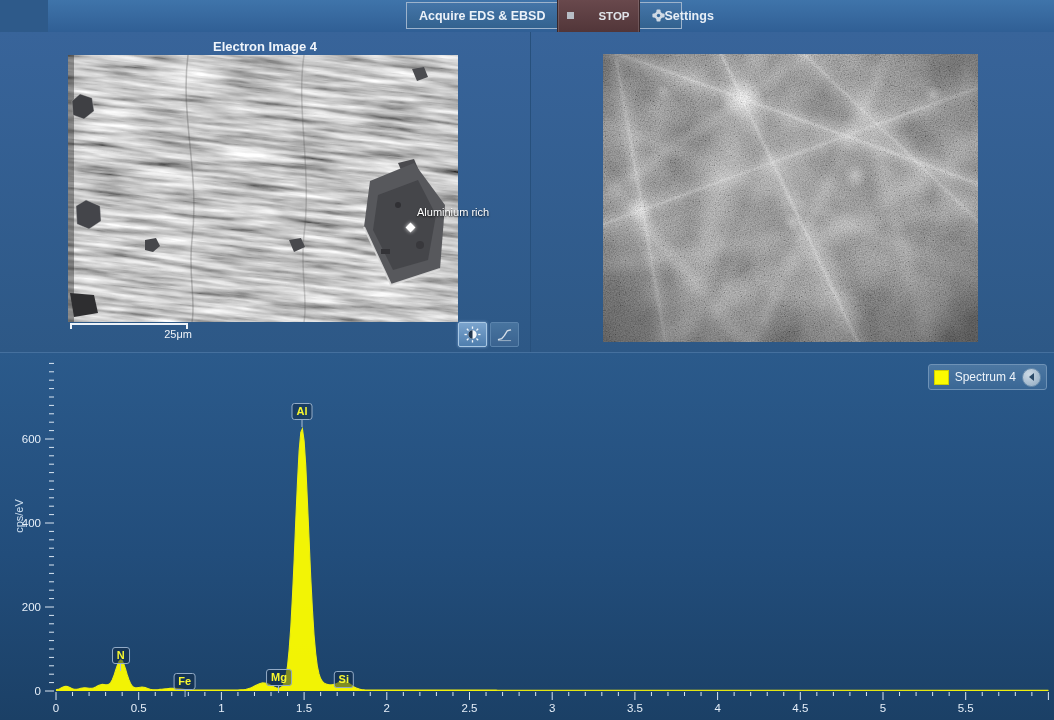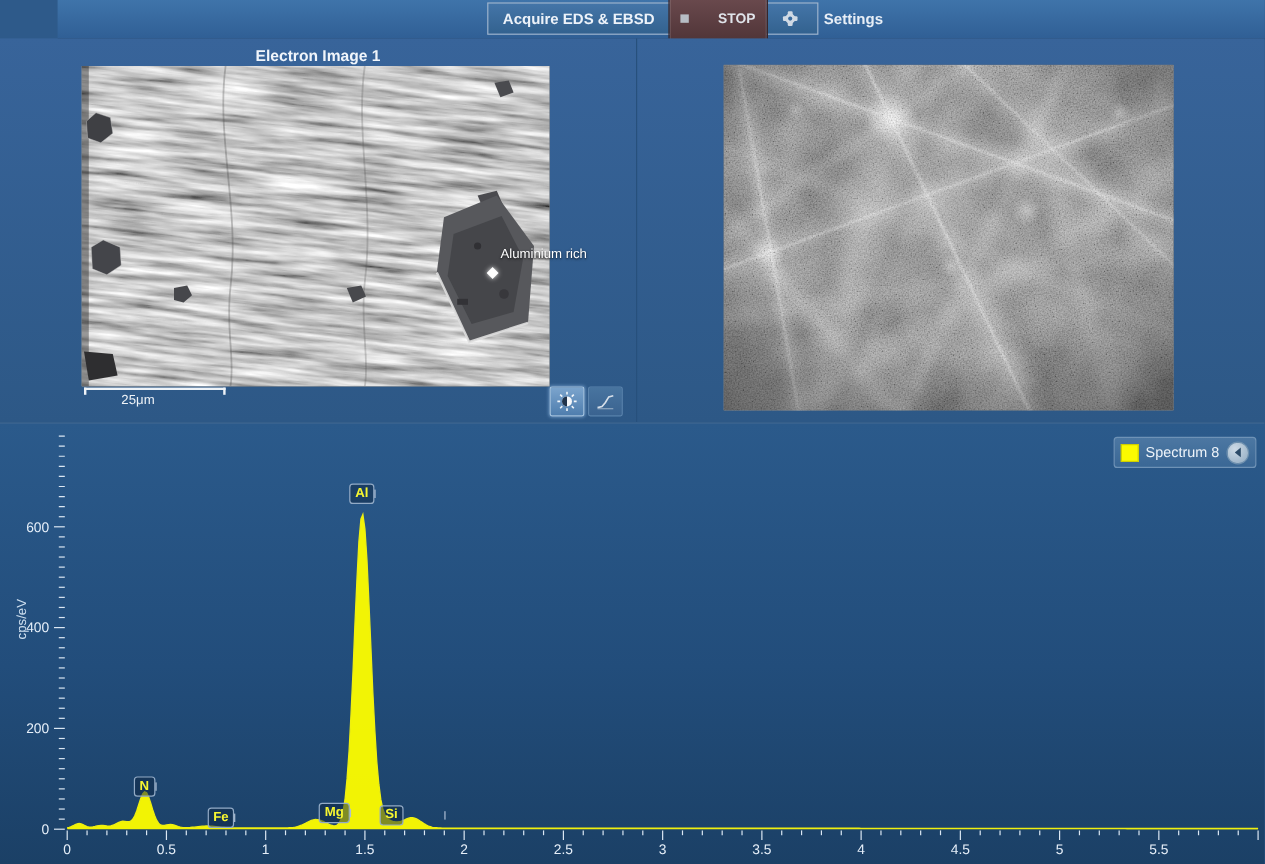--- a/index.html
+++ b/index.html
@@ -12,40 +12,40 @@
   .topbar{position:absolute;left:0;top:0;width:1054px;height:32px;
     background:linear-gradient(#3f74aa,#305f95);border-bottom:1px solid #24486e;margin-left:48px;}
   .toolbar-group{position:absolute;left:358px;top:2px;height:27px;width:276px;
     border:1px solid #9db3cc;background:linear-gradient(#4475a8,#33628f);
     display:flex;align-items:center;gap:12px;padding:0 12px;box-sizing:border-box;}
   .acquire-label{color:#ecf2f9;font-size:12.5px;font-weight:bold;white-space:nowrap;cursor:default;}
   .stop-btn{display:flex;align-items:center;gap:24px;height:19px;padding:12px 9px;
     background:linear-gradient(#6d4c50,#4e3336);border:1px solid #37262a;border-radius:3px;
     box-shadow:inset 0 0 0 1px rgba(255,255,255,.14);color:#e0e4ea;font-size:11.5px;font-weight:bold;cursor:default;}
   .stop-square{width:7px;height:7px;background:#b7bdc5;}
-  .settings-btn{display:flex;align-items:center;gap:22px;color:#e7eef6;font-size:12.5px;font-weight:bold;cursor:default;}
+  .settings-btn{display:flex;align-items:center;gap:0;color:#e7eef6;font-size:12.5px;font-weight:bold;cursor:default;}
   
   .panels-row{position:absolute;left:0;top:32px;width:1054px;height:320px;
     background:linear-gradient(#38649a,#2d5886);border-bottom:1px solid #1d3c5e;}
   .panel-left{position:absolute;left:0;top:0;width:530px;height:320px;border-right:1px solid #27507c;}
   .panel-right{position:absolute;left:531px;top:0;width:523px;height:320px;}
   .panel-title{position:absolute;top:7px;left:0;width:100%;text-align:center;
     color:#f0f5fb;font-size:13px;font-weight:bold;}
   .sem-image{position:absolute;left:68px;top:23px;width:390px;height:267px;background:#7b7b7b;overflow:hidden;}
   .ebsd-image{position:absolute;left:72px;top:22px;width:375px;height:288px;background:#6a6a6a;overflow:hidden;}
   .sem-image svg,.ebsd-image svg{display:block;width:100%;height:100%;}
   
   .sem-marker{position:absolute;left:407px;top:192px;width:7px;height:7px;background:#ffffff;
     transform:rotate(45deg);box-shadow:0 0 4px rgba(255,255,255,.9);}
   .sem-annotation{position:absolute;left:417px;top:174px;color:#ffffff;font-size:11px;
     text-shadow:0 1px 2px rgba(0,0,0,.85);white-space:nowrap;text-align:center;}
   
   .scalebar{position:absolute;left:70px;top:291px;width:118px;height:6px;
     border-top:2px solid #eef3f8;border-left:2px solid #eef3f8;border-right:2px solid #eef3f8;box-sizing:border-box;}
-  .scalebar-label{position:absolute;left:56px;top:296px;width:118px;text-align:center;
+  .scalebar-label{position:absolute;left:74px;top:296px;width:118px;text-align:right;
     color:#eef3f8;font-size:11px;}
   
   .img-tools{position:absolute;left:458px;top:290px;display:flex;gap:3px;}
   .tool-btn{width:27px;height:23px;display:flex;align-items:center;justify-content:center;
     border-radius:2px;cursor:default;}
   .tool-btn.active{background:linear-gradient(#7ba4cd,#4f7eae);border:1px solid #a9c8e4;box-shadow:0 0 3px rgba(170,210,255,.6);}
   .tool-btn.idle{background:linear-gradient(#48749f,#3a6390);border:1px solid #5b84ad;}
   
   .spectrum-panel{position:absolute;left:0;top:352px;width:1054px;height:368px;
     background:linear-gradient(180deg,#2b5a8b 0%,#224d7b 55%,#1b4066 100%);
@@ -57,21 +57,21 @@
   
   .legend{position:absolute;top:11px;right:7px;height:24px;display:flex;align-items:center;gap:6px;
     padding:0 5px;background:linear-gradient(#4c77a2,#3a6795);border:1px solid #6e92b6;border-radius:3px;}
   .legend-swatch{width:13px;height:13px;background:#fbfb00;border:1px solid #cfcf00;}
   .legend-label{color:#eef4fa;font-size:12px;}
   .legend-collapse{width:17px;height:17px;border-radius:50%;border:1px solid #6d8fae;
     background:radial-gradient(circle at 35% 30%,#cddae6,#8fa9c0);display:flex;align-items:center;justify-content:center;cursor:default;}
   .legend-collapse .arrow{width:0;height:0;border-top:4px solid transparent;border-bottom:4px solid transparent;
     border-right:5px solid #2b4a68;margin-right:1px;}
   
-  .elem{position:absolute;transform:translateX(-50%);display:flex;align-items:center;z-index:3;text-align:center;}
+  .elem{position:absolute;transform:translateX(-50%);display:flex;flex-direction:column;align-items:center;z-index:3;text-align:center;}
   .elem .bx{border:1px solid #93abc6;border-radius:3px;background:rgba(14,38,66,.5);
     color:#f6f630;font-size:11px;font-weight:bold;padding:0 4px;line-height:15px;white-space:nowrap;}
   .elem .tail{width:1px;height:7px;background:#aebfd4;}
   .tick{stroke:#dbe7f3;stroke-width:1;}
   .ticklabel{fill:#e6eff9;font-size:11.5px;font-family:"Liberation Sans",sans-serif;}
 </style>
 </head>
 <body>
 
 <div class="topbar">
@@ -91,21 +91,21 @@
         <circle cx="8" cy="8" r="2.1" fill="#35689c"></circle>
       </svg>
       <span>Settings</span>
     </span>
   </div>
 </div>
 
 <div class="panels-row">
 
   <div class="panel-left">
-    <div class="panel-title">Electron Image 1</div>
+    <div class="panel-title">Electron Image 4</div>
 
     <div class="sem-image">
       <svg viewBox="0 0 390 267" preserveAspectRatio="none">
         <defs>
           <filter id="semtex" x="-30%" y="-30%" width="160%" height="160%">
             <feTurbulence type="fractalNoise" baseFrequency="0.014 0.17" numOctaves="4" seed="11"></feTurbulence>
             <feColorMatrix type="saturate" values="0"></feColorMatrix>
             <feComponentTransfer>
               <feFuncR type="linear" slope="1.7" intercept="-0.28"></feFuncR>
               <feFuncG type="linear" slope="1.7" intercept="-0.28"></feFuncG>
@@ -396,21 +396,21 @@
         <path d="M 56 338 L 56.0 336.7 L 57.7 336.4 L 59.3 335.9 L 61.0 335.1 L 62.6 334.2 L 64.3 333.5 L 65.9 333.2 L 67.6 333.5 L 69.2 334.2 L 70.9 335.1 L 72.5 335.8 L 74.2 336.2 L 75.8 336.2 L 77.5 336.0 L 79.2 335.7 L 80.8 335.3 L 82.5 335.0 L 84.1 334.8 L 85.8 334.9 L 87.4 335.1 L 89.1 335.3 L 90.7 335.4 L 92.4 335.2 L 94.0 334.7 L 95.7 334.0 L 97.4 333.1 L 99.0 332.3 L 100.7 331.7 L 102.3 331.4 L 104.0 331.5 L 105.6 331.7 L 107.3 331.8 L 108.9 331.3 L 110.6 329.8 L 112.2 327.0 L 113.9 322.8 L 115.5 317.7 L 117.2 312.6 L 118.9 308.6 L 120.5 306.8 L 122.2 307.6 L 123.8 310.9 L 125.5 315.9 L 127.1 321.4 L 128.8 326.4 L 130.4 330.3 L 132.1 333.0 L 133.7 334.4 L 135.4 334.9 L 137.0 334.8 L 138.7 334.5 L 140.4 334.2 L 142.0 334.0 L 143.7 334.2 L 145.3 334.6 L 147.0 335.2 L 148.6 335.8 L 150.3 336.2 L 151.9 336.5 L 153.6 336.7 L 155.2 336.7 L 156.9 336.7 L 158.5 336.6 L 160.2 336.4 L 161.9 336.3 L 163.5 336.1 L 165.2 335.9 L 166.8 335.7 L 168.5 335.5 L 170.1 335.4 L 171.8 335.3 L 173.4 335.3 L 175.1 335.4 L 176.7 335.5 L 178.4 335.7 L 180.1 335.9 L 181.7 336.1 L 183.4 336.3 L 185.0 336.5 L 186.7 336.6 L 188.3 336.7 L 190.0 336.8 L 191.6 336.9 L 193.3 336.9 L 194.9 337.0 L 196.6 337.0 L 198.2 337.0 L 199.9 337.0 L 201.6 337.0 L 203.2 337.0 L 204.9 337.0 L 206.5 337.0 L 208.2 337.0 L 209.8 337.0 L 211.5 337.0 L 213.1 337.0 L 214.8 337.0 L 216.4 337.0 L 218.1 337.0 L 219.7 337.0 L 221.4 337.0 L 223.1 337.0 L 224.7 337.0 L 226.4 337.0 L 228.0 337.0 L 229.7 337.0 L 231.3 337.0 L 233.0 337.0 L 234.6 337.0 L 236.3 337.0 L 237.9 337.0 L 239.6 336.9 L 241.2 336.8 L 242.9 336.7 L 244.6 336.5 L 246.2 336.2 L 247.9 335.8 L 249.5 335.3 L 251.2 334.7 L 252.8 333.9 L 254.5 333.1 L 256.1 332.2 L 257.8 331.4 L 259.4 330.7 L 261.1 330.2 L 262.8 329.9 L 264.4 330.0 L 266.1 330.3 L 267.7 330.8 L 269.4 331.5 L 271.0 332.4 L 272.7 333.2 L 274.3 334.0 L 276.0 334.7 L 277.6 335.1 L 279.3 335.2 L 280.9 334.6 L 282.6 332.9 L 284.3 329.5 L 285.9 323.1 L 287.6 312.5 L 289.2 296.1 L 290.9 272.9 L 292.5 242.5 L 294.2 206.2 L 295.8 166.9 L 297.5 129.1 L 299.1 98.2 L 300.8 79.4 L 302.4 75.7 L 304.1 87.9 L 305.8 113.6 L 307.4 148.4 L 309.1 186.9 L 310.7 224.1 L 312.4 256.4 L 314.0 281.9 L 315.7 300.5 L 317.3 313.0 L 319.0 320.9 L 320.6 325.6 L 322.3 328.3 L 323.9 329.9 L 325.6 330.8 L 327.3 331.4 L 328.9 331.8 L 330.6 331.9 L 332.2 331.8 L 333.9 331.4 L 335.5 330.9 L 337.2 330.2 L 338.8 329.4 L 340.5 328.8 L 342.1 328.4 L 343.8 328.4 L 345.5 328.7 L 347.1 329.4 L 348.8 330.3 L 350.4 331.4 L 352.1 332.5 L 353.7 333.6 L 355.4 334.6 L 357.0 335.4 L 358.7 335.9 L 360.3 336.4 L 362.0 336.7 L 363.6 336.8 L 365.3 337.0 L 367.0 337.0 L 368.6 337.1 L 370.3 337.1 L 371.9 337.1 L 373.6 337.1 L 375.2 337.1 L 376.9 337.1 L 378.5 337.1 L 380.2 337.1 L 381.8 337.1 L 383.5 337.1 L 385.1 337.1 L 386.8 337.1 L 388.5 337.1 L 390.1 337.1 L 391.8 337.1 L 393.4 337.1 L 395.1 337.1 L 396.7 337.1 L 398.4 337.1 L 400.0 337.1 L 401.7 337.1 L 403.3 337.1 L 405.0 337.1 L 406.6 337.1 L 408.3 337.1 L 410.0 337.1 L 411.6 337.1 L 413.3 337.1 L 414.9 337.1 L 416.6 337.1 L 418.2 337.1 L 419.9 337.1 L 421.5 337.1 L 423.2 337.1 L 424.8 337.1 L 426.5 337.1 L 428.1 337.1 L 429.8 337.1 L 431.5 337.1 L 433.1 337.1 L 434.8 337.1 L 436.4 337.1 L 438.1 337.1 L 439.7 337.1 L 441.4 337.1 L 443.0 337.1 L 444.7 337.1 L 446.3 337.1 L 448.0 337.1 L 449.7 337.1 L 451.3 337.1 L 453.0 337.1 L 454.6 337.1 L 456.3 337.1 L 457.9 337.1 L 459.6 337.1 L 461.2 337.1 L 462.9 337.1 L 464.5 337.1 L 466.2 337.1 L 467.8 337.1 L 469.5 337.1 L 471.2 337.1 L 472.8 337.1 L 474.5 337.1 L 476.1 337.1 L 477.8 337.1 L 479.4 337.1 L 481.1 337.1 L 482.7 337.1 L 484.4 337.1 L 486.0 337.1 L 487.7 337.1 L 489.3 337.1 L 491.0 337.1 L 492.7 337.1 L 494.3 337.1 L 496.0 337.1 L 497.6 337.2 L 499.3 337.2 L 500.9 337.2 L 502.6 337.2 L 504.2 337.2 L 505.9 337.2 L 507.5 337.2 L 509.2 337.2 L 510.8 337.2 L 512.5 337.2 L 514.2 337.2 L 515.8 337.2 L 517.5 337.2 L 519.1 337.2 L 520.8 337.2 L 522.4 337.2 L 524.1 337.2 L 525.7 337.2 L 527.4 337.2 L 529.0 337.2 L 530.7 337.2 L 532.4 337.2 L 534.0 337.2 L 535.7 337.2 L 537.3 337.2 L 539.0 337.2 L 540.6 337.2 L 542.3 337.2 L 543.9 337.2 L 545.6 337.2 L 547.2 337.2 L 548.9 337.2 L 550.5 337.2 L 552.2 337.2 L 553.9 337.2 L 555.5 337.2 L 557.2 337.2 L 558.8 337.2 L 560.5 337.2 L 562.1 337.2 L 563.8 337.2 L 565.4 337.2 L 567.1 337.2 L 568.7 337.2 L 570.4 337.2 L 572.0 337.2 L 573.7 337.2 L 575.4 337.2 L 577.0 337.2 L 578.7 337.2 L 580.3 337.2 L 582.0 337.2 L 583.6 337.2 L 585.3 337.2 L 586.9 337.2 L 588.6 337.2 L 590.2 337.2 L 591.9 337.2 L 593.5 337.2 L 595.2 337.2 L 596.9 337.2 L 598.5 337.2 L 600.2 337.2 L 601.8 337.2 L 603.5 337.2 L 605.1 337.2 L 606.8 337.2 L 608.4 337.2 L 610.1 337.2 L 611.7 337.2 L 613.4 337.2 L 615.1 337.2 L 616.7 337.2 L 618.4 337.2 L 620.0 337.2 L 621.7 337.2 L 623.3 337.2 L 625.0 337.2 L 626.6 337.2 L 628.3 337.2 L 629.9 337.2 L 631.6 337.2 L 633.2 337.2 L 634.9 337.2 L 636.6 337.2 L 638.2 337.2 L 639.9 337.2 L 641.5 337.2 L 643.2 337.2 L 644.8 337.2 L 646.5 337.2 L 648.1 337.2 L 649.8 337.2 L 651.4 337.2 L 653.1 337.2 L 654.7 337.2 L 656.4 337.2 L 658.1 337.2 L 659.7 337.2 L 661.4 337.2 L 663.0 337.2 L 664.7 337.2 L 666.3 337.2 L 668.0 337.2 L 669.6 337.2 L 671.3 337.2 L 672.9 337.2 L 674.6 337.2 L 676.2 337.2 L 677.9 337.2 L 679.6 337.2 L 681.2 337.2 L 682.9 337.2 L 684.5 337.2 L 686.2 337.2 L 687.8 337.2 L 689.5 337.2 L 691.1 337.2 L 692.8 337.2 L 694.4 337.2 L 696.1 337.2 L 697.8 337.2 L 699.4 337.2 L 701.1 337.2 L 702.7 337.2 L 704.4 337.2 L 706.0 337.2 L 707.7 337.2 L 709.3 337.2 L 711.0 337.2 L 712.6 337.2 L 714.3 337.2 L 715.9 337.2 L 717.6 337.3 L 719.3 337.3 L 720.9 337.3 L 722.6 337.3 L 724.2 337.3 L 725.9 337.3 L 727.5 337.3 L 729.2 337.3 L 730.8 337.3 L 732.5 337.3 L 734.1 337.3 L 735.8 337.3 L 737.4 337.3 L 739.1 337.3 L 740.8 337.3 L 742.4 337.3 L 744.1 337.3 L 745.7 337.3 L 747.4 337.3 L 749.0 337.3 L 750.7 337.3 L 752.3 337.3 L 754.0 337.3 L 755.6 337.3 L 757.3 337.3 L 758.9 337.3 L 760.6 337.3 L 762.3 337.3 L 763.9 337.3 L 765.6 337.3 L 767.2 337.3 L 768.9 337.3 L 770.5 337.3 L 772.2 337.3 L 773.8 337.3 L 775.5 337.3 L 777.1 337.3 L 778.8 337.3 L 780.5 337.3 L 782.1 337.3 L 783.8 337.3 L 785.4 337.3 L 787.1 337.3 L 788.7 337.3 L 790.4 337.3 L 792.0 337.3 L 793.7 337.3 L 795.3 337.3 L 797.0 337.3 L 798.6 337.3 L 800.3 337.3 L 802.0 337.3 L 803.6 337.3 L 805.3 337.3 L 806.9 337.3 L 808.6 337.3 L 810.2 337.3 L 811.9 337.3 L 813.5 337.3 L 815.2 337.3 L 816.8 337.3 L 818.5 337.3 L 820.1 337.3 L 821.8 337.3 L 823.5 337.3 L 825.1 337.3 L 826.8 337.3 L 828.4 337.3 L 830.1 337.3 L 831.7 337.3 L 833.4 337.3 L 835.0 337.3 L 836.7 337.3 L 838.3 337.3 L 840.0 337.3 L 841.6 337.3 L 843.3 337.3 L 845.0 337.3 L 846.6 337.3 L 848.3 337.3 L 849.9 337.3 L 851.6 337.3 L 853.2 337.3 L 854.9 337.3 L 856.5 337.3 L 858.2 337.3 L 859.8 337.3 L 861.5 337.3 L 863.2 337.3 L 864.8 337.3 L 866.5 337.3 L 868.1 337.3 L 869.8 337.3 L 871.4 337.3 L 873.1 337.3 L 874.7 337.3 L 876.4 337.3 L 878.0 337.3 L 879.7 337.3 L 881.3 337.3 L 883.0 337.3 L 884.7 337.3 L 886.3 337.3 L 888.0 337.3 L 889.6 337.3 L 891.3 337.3 L 892.9 337.3 L 894.6 337.3 L 896.2 337.3 L 897.9 337.3 L 899.5 337.3 L 901.2 337.3 L 902.8 337.3 L 904.5 337.3 L 906.2 337.3 L 907.8 337.3 L 909.5 337.3 L 911.1 337.3 L 912.8 337.3 L 914.4 337.3 L 916.1 337.3 L 917.7 337.3 L 919.4 337.3 L 921.0 337.3 L 922.7 337.3 L 924.3 337.3 L 926.0 337.3 L 927.7 337.3 L 929.3 337.3 L 931.0 337.3 L 932.6 337.3 L 934.3 337.3 L 935.9 337.3 L 937.6 337.3 L 939.2 337.4 L 940.9 337.4 L 942.5 337.4 L 944.2 337.4 L 945.9 337.4 L 947.5 337.4 L 949.2 337.4 L 950.8 337.4 L 952.5 337.4 L 954.1 337.4 L 955.8 337.4 L 957.4 337.4 L 959.1 337.4 L 960.7 337.4 L 962.4 337.4 L 964.0 337.4 L 965.7 337.4 L 967.4 337.4 L 969.0 337.4 L 970.7 337.4 L 972.3 337.4 L 974.0 337.4 L 975.6 337.4 L 977.3 337.4 L 978.9 337.4 L 980.6 337.4 L 982.2 337.4 L 983.9 337.4 L 985.5 337.4 L 987.2 337.4 L 988.9 337.4 L 990.5 337.4 L 992.2 337.4 L 993.8 337.4 L 995.5 337.4 L 997.1 337.4 L 998.8 337.4 L 1000.4 337.4 L 1002.1 337.4 L 1003.7 337.4 L 1005.4 337.4 L 1007.0 337.4 L 1008.7 337.4 L 1010.4 337.4 L 1012.0 337.4 L 1013.7 337.4 L 1015.3 337.4 L 1017.0 337.4 L 1018.6 337.4 L 1020.3 337.4 L 1021.9 337.4 L 1023.6 337.4 L 1025.2 337.4 L 1026.9 337.4 L 1028.6 337.4 L 1030.2 337.4 L 1031.9 337.4 L 1033.5 337.4 L 1035.2 337.4 L 1036.8 337.4 L 1038.5 337.4 L 1040.1 337.4 L 1041.8 337.4 L 1043.4 337.4 L 1045.1 337.4 L 1046.7 337.4 L 1048.4 337.4 L 1048.4 338 Z" fill="#fbfb00" fill-opacity="0.96" stroke="none"></path>
         <path d="M 56.0 336.7 L 57.7 336.4 L 59.3 335.9 L 61.0 335.1 L 62.6 334.2 L 64.3 333.5 L 65.9 333.2 L 67.6 333.5 L 69.2 334.2 L 70.9 335.1 L 72.5 335.8 L 74.2 336.2 L 75.8 336.2 L 77.5 336.0 L 79.2 335.7 L 80.8 335.3 L 82.5 335.0 L 84.1 334.8 L 85.8 334.9 L 87.4 335.1 L 89.1 335.3 L 90.7 335.4 L 92.4 335.2 L 94.0 334.7 L 95.7 334.0 L 97.4 333.1 L 99.0 332.3 L 100.7 331.7 L 102.3 331.4 L 104.0 331.5 L 105.6 331.7 L 107.3 331.8 L 108.9 331.3 L 110.6 329.8 L 112.2 327.0 L 113.9 322.8 L 115.5 317.7 L 117.2 312.6 L 118.9 308.6 L 120.5 306.8 L 122.2 307.6 L 123.8 310.9 L 125.5 315.9 L 127.1 321.4 L 128.8 326.4 L 130.4 330.3 L 132.1 333.0 L 133.7 334.4 L 135.4 334.9 L 137.0 334.8 L 138.7 334.5 L 140.4 334.2 L 142.0 334.0 L 143.7 334.2 L 145.3 334.6 L 147.0 335.2 L 148.6 335.8 L 150.3 336.2 L 151.9 336.5 L 153.6 336.7 L 155.2 336.7 L 156.9 336.7 L 158.5 336.6 L 160.2 336.4 L 161.9 336.3 L 163.5 336.1 L 165.2 335.9 L 166.8 335.7 L 168.5 335.5 L 170.1 335.4 L 171.8 335.3 L 173.4 335.3 L 175.1 335.4 L 176.7 335.5 L 178.4 335.7 L 180.1 335.9 L 181.7 336.1 L 183.4 336.3 L 185.0 336.5 L 186.7 336.6 L 188.3 336.7 L 190.0 336.8 L 191.6 336.9 L 193.3 336.9 L 194.9 337.0 L 196.6 337.0 L 198.2 337.0 L 199.9 337.0 L 201.6 337.0 L 203.2 337.0 L 204.9 337.0 L 206.5 337.0 L 208.2 337.0 L 209.8 337.0 L 211.5 337.0 L 213.1 337.0 L 214.8 337.0 L 216.4 337.0 L 218.1 337.0 L 219.7 337.0 L 221.4 337.0 L 223.1 337.0 L 224.7 337.0 L 226.4 337.0 L 228.0 337.0 L 229.7 337.0 L 231.3 337.0 L 233.0 337.0 L 234.6 337.0 L 236.3 337.0 L 237.9 337.0 L 239.6 336.9 L 241.2 336.8 L 242.9 336.7 L 244.6 336.5 L 246.2 336.2 L 247.9 335.8 L 249.5 335.3 L 251.2 334.7 L 252.8 333.9 L 254.5 333.1 L 256.1 332.2 L 257.8 331.4 L 259.4 330.7 L 261.1 330.2 L 262.8 329.9 L 264.4 330.0 L 266.1 330.3 L 267.7 330.8 L 269.4 331.5 L 271.0 332.4 L 272.7 333.2 L 274.3 334.0 L 276.0 334.7 L 277.6 335.1 L 279.3 335.2 L 280.9 334.6 L 282.6 332.9 L 284.3 329.5 L 285.9 323.1 L 287.6 312.5 L 289.2 296.1 L 290.9 272.9 L 292.5 242.5 L 294.2 206.2 L 295.8 166.9 L 297.5 129.1 L 299.1 98.2 L 300.8 79.4 L 302.4 75.7 L 304.1 87.9 L 305.8 113.6 L 307.4 148.4 L 309.1 186.9 L 310.7 224.1 L 312.4 256.4 L 314.0 281.9 L 315.7 300.5 L 317.3 313.0 L 319.0 320.9 L 320.6 325.6 L 322.3 328.3 L 323.9 329.9 L 325.6 330.8 L 327.3 331.4 L 328.9 331.8 L 330.6 331.9 L 332.2 331.8 L 333.9 331.4 L 335.5 330.9 L 337.2 330.2 L 338.8 329.4 L 340.5 328.8 L 342.1 328.4 L 343.8 328.4 L 345.5 328.7 L 347.1 329.4 L 348.8 330.3 L 350.4 331.4 L 352.1 332.5 L 353.7 333.6 L 355.4 334.6 L 357.0 335.4 L 358.7 335.9 L 360.3 336.4 L 362.0 336.7 L 363.6 336.8 L 365.3 337.0 L 367.0 337.0 L 368.6 337.1 L 370.3 337.1 L 371.9 337.1 L 373.6 337.1 L 375.2 337.1 L 376.9 337.1 L 378.5 337.1 L 380.2 337.1 L 381.8 337.1 L 383.5 337.1 L 385.1 337.1 L 386.8 337.1 L 388.5 337.1 L 390.1 337.1 L 391.8 337.1 L 393.4 337.1 L 395.1 337.1 L 396.7 337.1 L 398.4 337.1 L 400.0 337.1 L 401.7 337.1 L 403.3 337.1 L 405.0 337.1 L 406.6 337.1 L 408.3 337.1 L 410.0 337.1 L 411.6 337.1 L 413.3 337.1 L 414.9 337.1 L 416.6 337.1 L 418.2 337.1 L 419.9 337.1 L 421.5 337.1 L 423.2 337.1 L 424.8 337.1 L 426.5 337.1 L 428.1 337.1 L 429.8 337.1 L 431.5 337.1 L 433.1 337.1 L 434.8 337.1 L 436.4 337.1 L 438.1 337.1 L 439.7 337.1 L 441.4 337.1 L 443.0 337.1 L 444.7 337.1 L 446.3 337.1 L 448.0 337.1 L 449.7 337.1 L 451.3 337.1 L 453.0 337.1 L 454.6 337.1 L 456.3 337.1 L 457.9 337.1 L 459.6 337.1 L 461.2 337.1 L 462.9 337.1 L 464.5 337.1 L 466.2 337.1 L 467.8 337.1 L 469.5 337.1 L 471.2 337.1 L 472.8 337.1 L 474.5 337.1 L 476.1 337.1 L 477.8 337.1 L 479.4 337.1 L 481.1 337.1 L 482.7 337.1 L 484.4 337.1 L 486.0 337.1 L 487.7 337.1 L 489.3 337.1 L 491.0 337.1 L 492.7 337.1 L 494.3 337.1 L 496.0 337.1 L 497.6 337.2 L 499.3 337.2 L 500.9 337.2 L 502.6 337.2 L 504.2 337.2 L 505.9 337.2 L 507.5 337.2 L 509.2 337.2 L 510.8 337.2 L 512.5 337.2 L 514.2 337.2 L 515.8 337.2 L 517.5 337.2 L 519.1 337.2 L 520.8 337.2 L 522.4 337.2 L 524.1 337.2 L 525.7 337.2 L 527.4 337.2 L 529.0 337.2 L 530.7 337.2 L 532.4 337.2 L 534.0 337.2 L 535.7 337.2 L 537.3 337.2 L 539.0 337.2 L 540.6 337.2 L 542.3 337.2 L 543.9 337.2 L 545.6 337.2 L 547.2 337.2 L 548.9 337.2 L 550.5 337.2 L 552.2 337.2 L 553.9 337.2 L 555.5 337.2 L 557.2 337.2 L 558.8 337.2 L 560.5 337.2 L 562.1 337.2 L 563.8 337.2 L 565.4 337.2 L 567.1 337.2 L 568.7 337.2 L 570.4 337.2 L 572.0 337.2 L 573.7 337.2 L 575.4 337.2 L 577.0 337.2 L 578.7 337.2 L 580.3 337.2 L 582.0 337.2 L 583.6 337.2 L 585.3 337.2 L 586.9 337.2 L 588.6 337.2 L 590.2 337.2 L 591.9 337.2 L 593.5 337.2 L 595.2 337.2 L 596.9 337.2 L 598.5 337.2 L 600.2 337.2 L 601.8 337.2 L 603.5 337.2 L 605.1 337.2 L 606.8 337.2 L 608.4 337.2 L 610.1 337.2 L 611.7 337.2 L 613.4 337.2 L 615.1 337.2 L 616.7 337.2 L 618.4 337.2 L 620.0 337.2 L 621.7 337.2 L 623.3 337.2 L 625.0 337.2 L 626.6 337.2 L 628.3 337.2 L 629.9 337.2 L 631.6 337.2 L 633.2 337.2 L 634.9 337.2 L 636.6 337.2 L 638.2 337.2 L 639.9 337.2 L 641.5 337.2 L 643.2 337.2 L 644.8 337.2 L 646.5 337.2 L 648.1 337.2 L 649.8 337.2 L 651.4 337.2 L 653.1 337.2 L 654.7 337.2 L 656.4 337.2 L 658.1 337.2 L 659.7 337.2 L 661.4 337.2 L 663.0 337.2 L 664.7 337.2 L 666.3 337.2 L 668.0 337.2 L 669.6 337.2 L 671.3 337.2 L 672.9 337.2 L 674.6 337.2 L 676.2 337.2 L 677.9 337.2 L 679.6 337.2 L 681.2 337.2 L 682.9 337.2 L 684.5 337.2 L 686.2 337.2 L 687.8 337.2 L 689.5 337.2 L 691.1 337.2 L 692.8 337.2 L 694.4 337.2 L 696.1 337.2 L 697.8 337.2 L 699.4 337.2 L 701.1 337.2 L 702.7 337.2 L 704.4 337.2 L 706.0 337.2 L 707.7 337.2 L 709.3 337.2 L 711.0 337.2 L 712.6 337.2 L 714.3 337.2 L 715.9 337.2 L 717.6 337.3 L 719.3 337.3 L 720.9 337.3 L 722.6 337.3 L 724.2 337.3 L 725.9 337.3 L 727.5 337.3 L 729.2 337.3 L 730.8 337.3 L 732.5 337.3 L 734.1 337.3 L 735.8 337.3 L 737.4 337.3 L 739.1 337.3 L 740.8 337.3 L 742.4 337.3 L 744.1 337.3 L 745.7 337.3 L 747.4 337.3 L 749.0 337.3 L 750.7 337.3 L 752.3 337.3 L 754.0 337.3 L 755.6 337.3 L 757.3 337.3 L 758.9 337.3 L 760.6 337.3 L 762.3 337.3 L 763.9 337.3 L 765.6 337.3 L 767.2 337.3 L 768.9 337.3 L 770.5 337.3 L 772.2 337.3 L 773.8 337.3 L 775.5 337.3 L 777.1 337.3 L 778.8 337.3 L 780.5 337.3 L 782.1 337.3 L 783.8 337.3 L 785.4 337.3 L 787.1 337.3 L 788.7 337.3 L 790.4 337.3 L 792.0 337.3 L 793.7 337.3 L 795.3 337.3 L 797.0 337.3 L 798.6 337.3 L 800.3 337.3 L 802.0 337.3 L 803.6 337.3 L 805.3 337.3 L 806.9 337.3 L 808.6 337.3 L 810.2 337.3 L 811.9 337.3 L 813.5 337.3 L 815.2 337.3 L 816.8 337.3 L 818.5 337.3 L 820.1 337.3 L 821.8 337.3 L 823.5 337.3 L 825.1 337.3 L 826.8 337.3 L 828.4 337.3 L 830.1 337.3 L 831.7 337.3 L 833.4 337.3 L 835.0 337.3 L 836.7 337.3 L 838.3 337.3 L 840.0 337.3 L 841.6 337.3 L 843.3 337.3 L 845.0 337.3 L 846.6 337.3 L 848.3 337.3 L 849.9 337.3 L 851.6 337.3 L 853.2 337.3 L 854.9 337.3 L 856.5 337.3 L 858.2 337.3 L 859.8 337.3 L 861.5 337.3 L 863.2 337.3 L 864.8 337.3 L 866.5 337.3 L 868.1 337.3 L 869.8 337.3 L 871.4 337.3 L 873.1 337.3 L 874.7 337.3 L 876.4 337.3 L 878.0 337.3 L 879.7 337.3 L 881.3 337.3 L 883.0 337.3 L 884.7 337.3 L 886.3 337.3 L 888.0 337.3 L 889.6 337.3 L 891.3 337.3 L 892.9 337.3 L 894.6 337.3 L 896.2 337.3 L 897.9 337.3 L 899.5 337.3 L 901.2 337.3 L 902.8 337.3 L 904.5 337.3 L 906.2 337.3 L 907.8 337.3 L 909.5 337.3 L 911.1 337.3 L 912.8 337.3 L 914.4 337.3 L 916.1 337.3 L 917.7 337.3 L 919.4 337.3 L 921.0 337.3 L 922.7 337.3 L 924.3 337.3 L 926.0 337.3 L 927.7 337.3 L 929.3 337.3 L 931.0 337.3 L 932.6 337.3 L 934.3 337.3 L 935.9 337.3 L 937.6 337.3 L 939.2 337.4 L 940.9 337.4 L 942.5 337.4 L 944.2 337.4 L 945.9 337.4 L 947.5 337.4 L 949.2 337.4 L 950.8 337.4 L 952.5 337.4 L 954.1 337.4 L 955.8 337.4 L 957.4 337.4 L 959.1 337.4 L 960.7 337.4 L 962.4 337.4 L 964.0 337.4 L 965.7 337.4 L 967.4 337.4 L 969.0 337.4 L 970.7 337.4 L 972.3 337.4 L 974.0 337.4 L 975.6 337.4 L 977.3 337.4 L 978.9 337.4 L 980.6 337.4 L 982.2 337.4 L 983.9 337.4 L 985.5 337.4 L 987.2 337.4 L 988.9 337.4 L 990.5 337.4 L 992.2 337.4 L 993.8 337.4 L 995.5 337.4 L 997.1 337.4 L 998.8 337.4 L 1000.4 337.4 L 1002.1 337.4 L 1003.7 337.4 L 1005.4 337.4 L 1007.0 337.4 L 1008.7 337.4 L 1010.4 337.4 L 1012.0 337.4 L 1013.7 337.4 L 1015.3 337.4 L 1017.0 337.4 L 1018.6 337.4 L 1020.3 337.4 L 1021.9 337.4 L 1023.6 337.4 L 1025.2 337.4 L 1026.9 337.4 L 1028.6 337.4 L 1030.2 337.4 L 1031.9 337.4 L 1033.5 337.4 L 1035.2 337.4 L 1036.8 337.4 L 1038.5 337.4 L 1040.1 337.4 L 1041.8 337.4 L 1043.4 337.4 L 1045.1 337.4 L 1046.7 337.4 L 1048.4 337.4" fill="none" stroke="#efef10" stroke-width="1.1"></path>
       </g>
     </svg>
 
   <div class="y-axis-title">cps/eV</div>
   <div class="kev-label">keV</div>
 
   <div class="legend">
     <span class="legend-swatch"></span>
-    <span class="legend-label">Spectrum 8</span>
+    <span class="legend-label">Spectrum 4</span>
     <span class="legend-collapse">
       <span class="arrow"></span>
     </span>
   </div>
 
   <div id="elem-labels">
       <div class="elem" style="left: 120.837px; top: 294px;">
         <div class="bx">N</div>
         <div class="tail"></div>
       </div>

